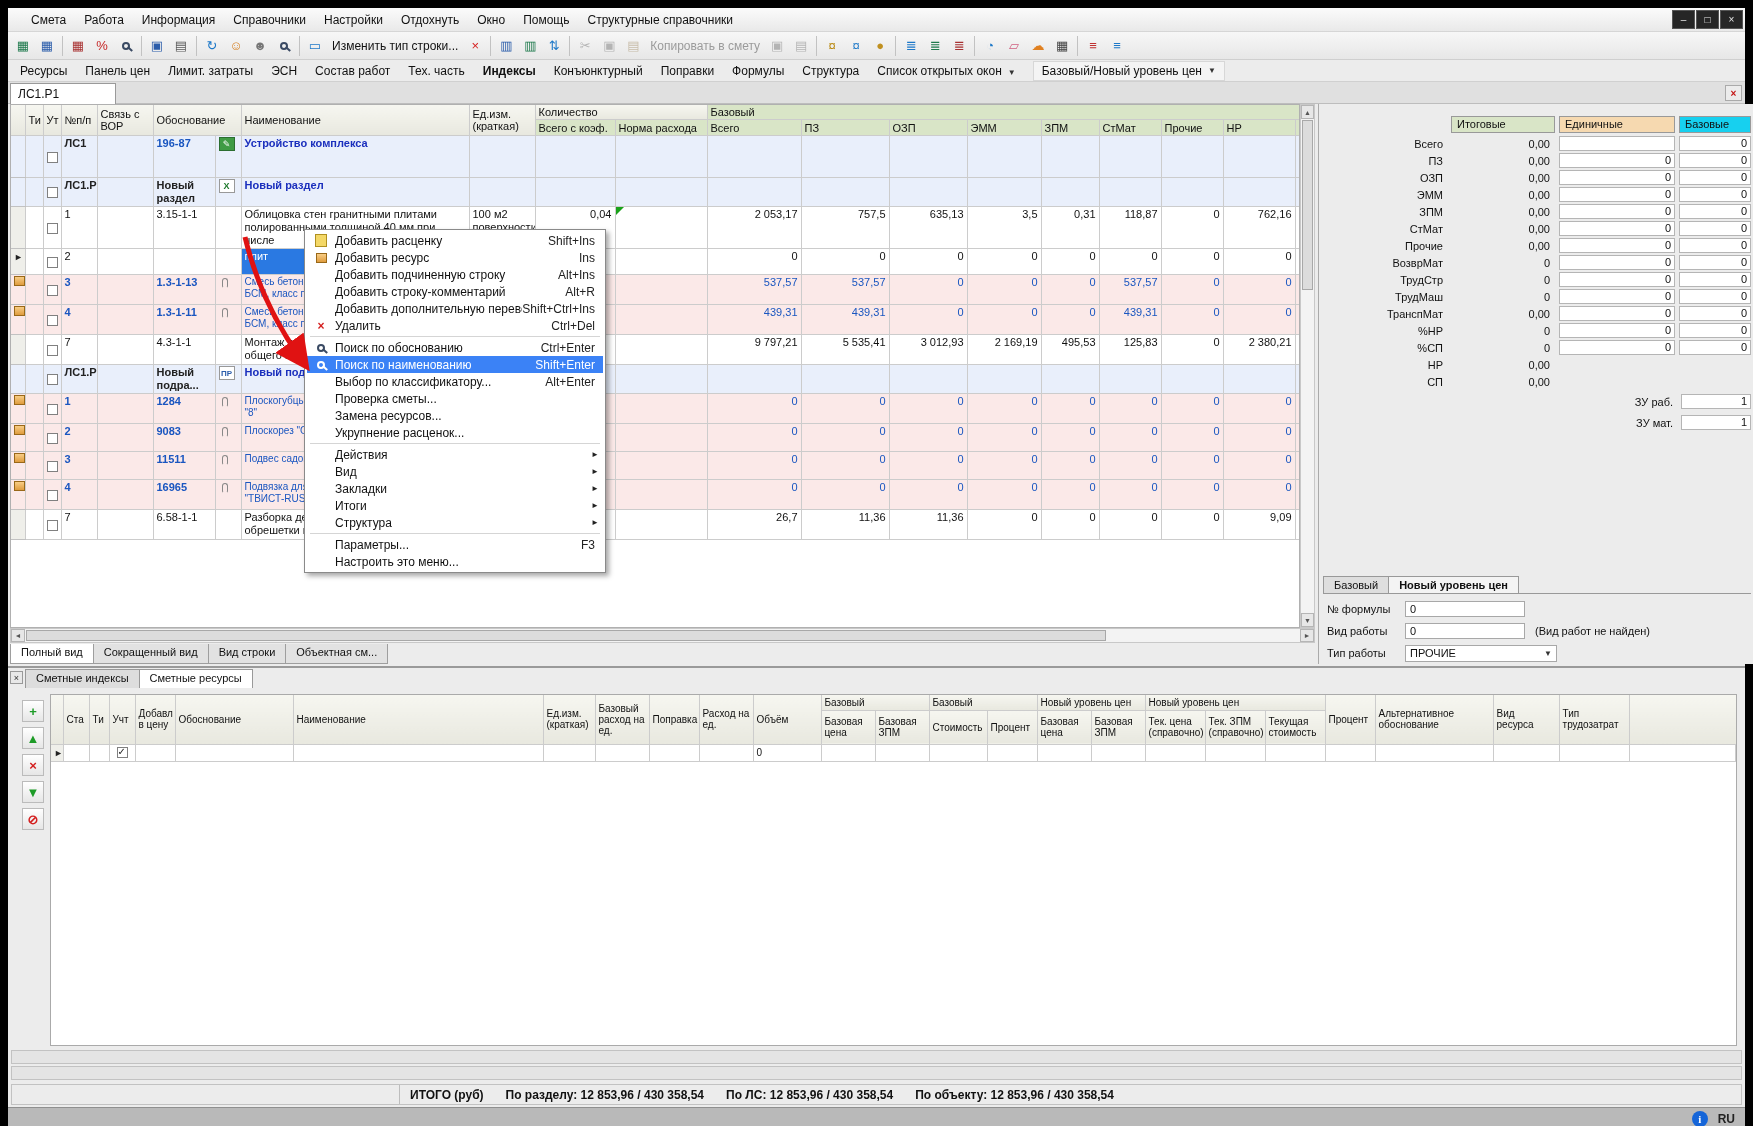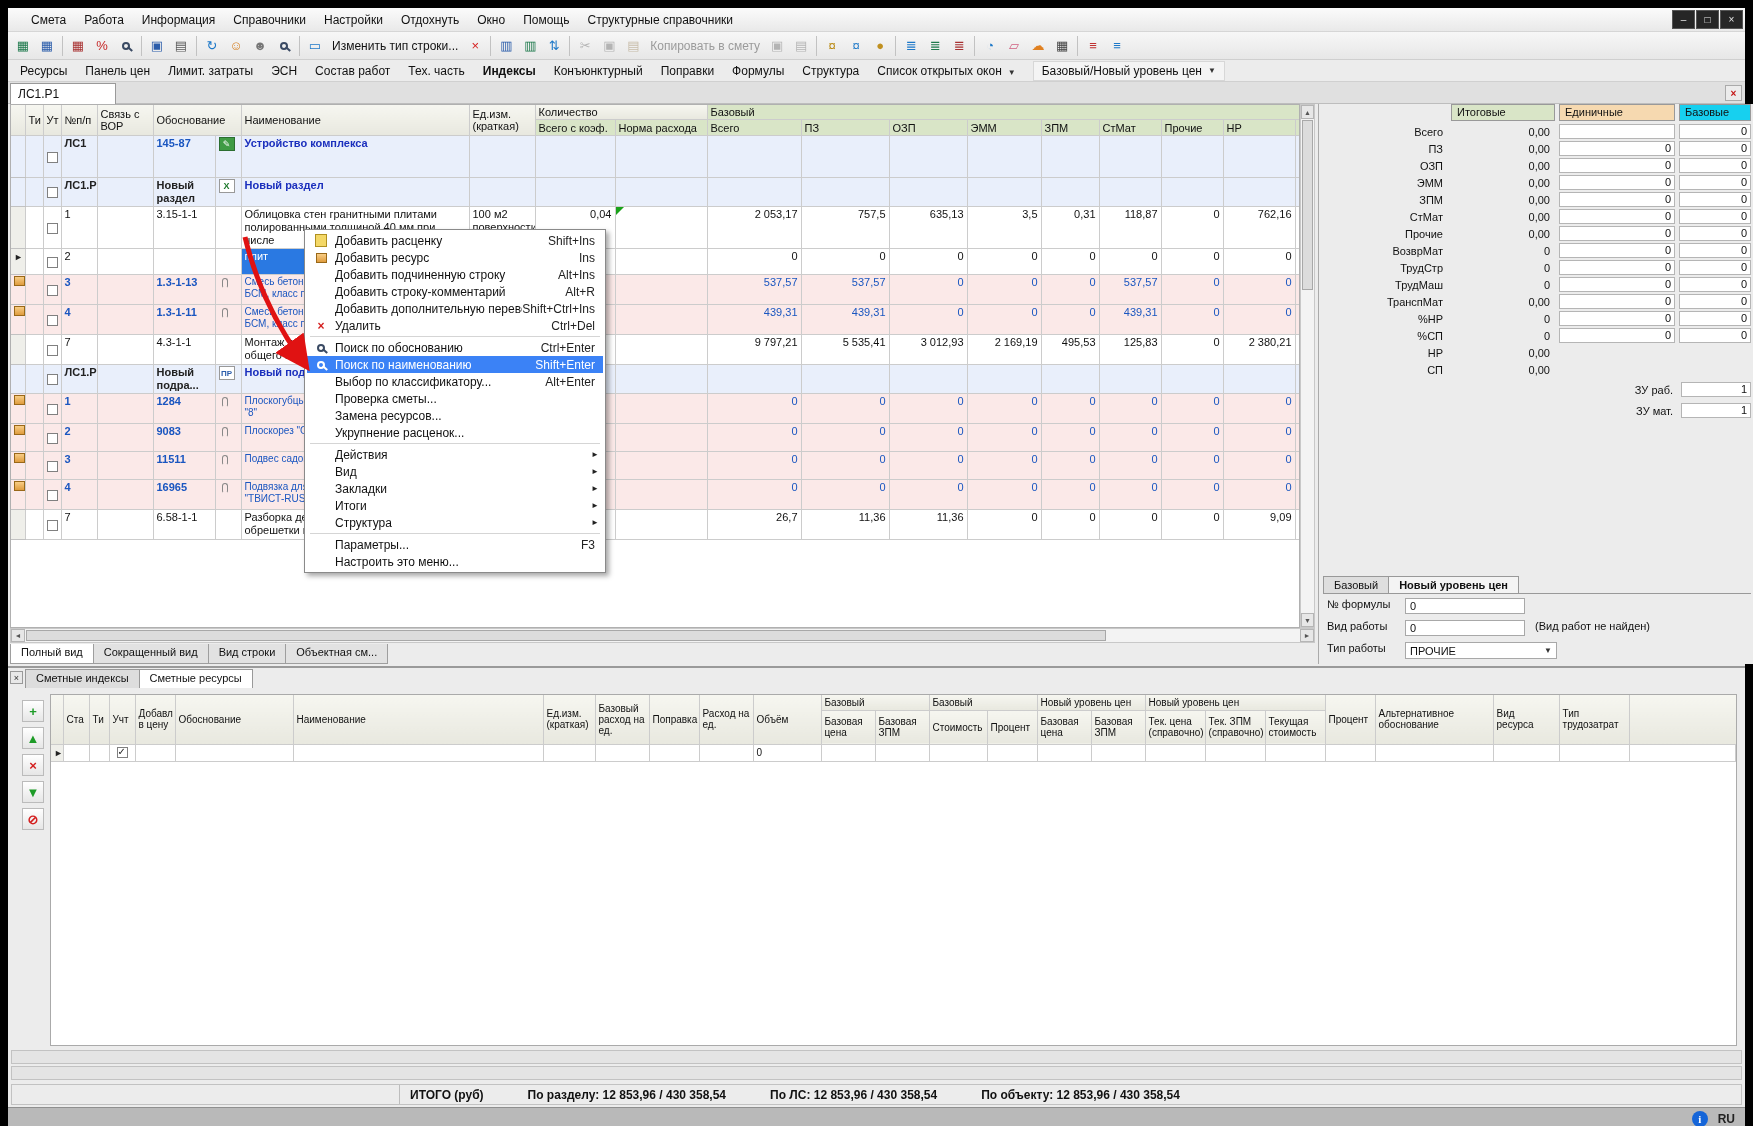--- a/index.html
+++ b/index.html
@@ -77,41 +77,41 @@
 .vthumb{position:absolute;left:1px;right:1px;top:15px;height:170px;background:#dcdcdc;border:1px solid #a8a8a8}
 .hscroll{position:absolute;left:2px;top:620px;width:1305px;height:15px;background:#f3f3f3;border:1px solid #c8c8c8}
 .hbtn{position:absolute;top:0;width:14px;height:13px;background:#e7e7e7;border:1px solid #b5b5b5;font-size:7px;color:#555;display:flex;align-items:center;justify-content:center}
 .hthumb{position:absolute;top:1px;bottom:1px;left:15px;width:1080px;background:#dcdcdc;border:1px solid #a8a8a8}
 .sheettabs{position:absolute;left:2px;top:636px;height:20px;display:flex}
 .stab{padding:2px 10px 0;font-size:11px;background:#e2e2e2;border:1px solid #9e9e9e;border-top:none;margin-right:-1px;white-space:nowrap}
 .stab.active{background:#fff;z-index:2}
 
 
 .rpanel{position:absolute;left:1310px;top:96px;width:439px;height:560px;background:#ececec;border-left:1px solid #aaa;overflow:hidden}
-.rp-hdr{display:flex;margin:0 6px 2px 4px;height:17px}
+.rp-hdr{display:flex;margin:12px 6px 2px 4px;height:17px}
 .rp-sp{width:128px}
 .rp-hdr .h{border:1px solid #999;font-size:11px;padding:1px 5px;overflow:hidden}
 .hi{width:104px;background:#d9e5c7}
 .he{width:116px;background:#f6d9b0;margin-left:4px}
 .hb{flex:1;background:#17d0ef;margin-left:4px}
 .rp-row{display:flex;height:17px;align-items:center;margin:0 6px 0 4px}
 .rp-label{width:128px;text-align:right;padding-right:8px;font-size:11px}
 .rp-total{width:104px;text-align:right;padding-right:5px;font-size:11px}
 .rp-box{height:15px;background:#fff;border:1px solid #b5b5b5;text-align:right;padding:0 3px;font-size:11px}
 .rp-box.be{width:116px;margin-left:4px}
 .rp-box.bb{flex:1;margin-left:4px}
 .rp-box.hide{visibility:hidden}
 .zu-row{display:flex;justify-content:flex-end;align-items:center;height:19px;margin:2px 6px 0 0}
 .zu-label{font-size:11px;margin-right:8px}
 .zu-box{width:70px;height:15px;background:#fff;border:1px solid #b5b5b5;text-align:right;padding:0 3px;font-size:11px}
 .rp-tabs{position:absolute;left:4px;right:6px;top:470px;border-bottom:1px solid #999;display:flex;align-items:flex-end;height:20px}
 .rp-tab{padding:2px 10px;font-size:11px;border:1px solid #999;border-bottom:none;background:#dedede;margin-right:-1px;white-space:nowrap}
 .rp-tab.active{background:#f4f4f4;font-weight:bold;z-index:2}
 .rp-fields{position:absolute;left:8px;right:6px;top:494px}
-.field-row{display:flex;height:22px;font-size:11px}
+.field-row{display:flex;align-items:center;height:22px;font-size:11px}
 .f-label{width:78px}
 .f-input{width:120px;height:16px;background:#fff;border:1px solid #a8a8a8;padding:1px 4px}
 .f-note{margin-left:10px}
 .f-select{width:152px;height:17px;background:#fff;border:1px solid #a8a8a8;padding:1px 4px;display:flex;align-items:center;justify-content:space-between}
 
 
 .bottom{position:absolute;left:0;top:658px;right:0;height:384px;background:#ececec;border-top:2px solid #9a9a9a}
 .b-close{position:absolute;left:2px;top:3px;width:13px;height:13px;border:1px solid #999;background:#e8e8e8;font-size:9px;color:#333;display:flex;align-items:center;justify-content:center}
 .b-tabs{position:absolute;left:17px;top:1px;display:flex;height:19px}
 .b-tab{padding:2px 10px;font-size:11px;border:1px solid #999;border-bottom:none;background:#ddd;margin-right:-1px;white-space:nowrap}
@@ -126,21 +126,21 @@
 .rgrid thead tr.h2{height:34px}
 .rgrid tbody tr{height:17px}
 .rgrid tbody td{padding:1px 3px}
 .rgrid th.fillh{border-right:none}
 
 
 .graybar{position:absolute;left:3px;right:3px;height:14px;background:#e4e4e4;border:1px solid #c2c2c2}
 .g1{top:1042px}.g2{top:1058px}
 .statusbar{position:absolute;left:3px;right:3px;top:1076px;height:21px;background:#ececec;border:1px solid #c2c2c2;display:flex;align-items:center;font-weight:bold}
 .st-left{width:388px;height:100%;border-right:1px solid #bdbdbd}
-.st-main{display:flex;gap:44px;padding-left:10px;white-space:nowrap}
+.st-main{display:flex;gap:22px;padding-left:10px;white-space:nowrap}
 .bottomedge{position:absolute;left:0;right:0;top:1099px;height:23px;background:#b9b9b9;border-top:1px solid #8f8f8f;display:flex;align-items:center;justify-content:flex-end;gap:10px;padding-right:10px}
 .info-ic{width:16px;height:16px;border-radius:50%;background:#1565d8;color:#fff;font-weight:bold;font-size:11px;display:flex;align-items:center;justify-content:center;font-family:"Liberation Serif",serif}
 .lang{font-weight:bold;color:#222}
 
 
 .ctx{position:absolute;left:296px;top:221px;width:302px;background:#fff;border:1px solid #8a8a8a;box-shadow:3px 3px 5px rgba(0,0,0,.35);padding:2px;z-index:50}
 .ctx-item{height:17px;display:flex;align-items:center;padding:0 2px;white-space:nowrap}
 .ctx-ic{width:24px;display:flex;justify-content:center;align-items:center;flex:none}
 .ctx-label{flex:1;padding-left:2px;overflow:hidden}
 .ctx-sc{padding-right:6px;color:#222}
@@ -370,21 +370,21 @@
           </tr>
         </thead>
         <tbody>
           <tr class="sec1" style="height: 42px;">
             <td class="selcol"></td>
             <td class="c-center"></td>
             <td class="c-center"><span class="cb"></span></td>
             <td class="c-npp dark-b">ЛС1</td>
             <td></td>
             <td class="c-just blue-b">
-              <div>145-87</div>
+              <div>196-87</div>
             </td>
             <td class="c-ic"><span class="gic gicg">✎</span></td>
             <td class="c-name sec-title-lg">
               <div>Устройство комплекса</div>
             </td>
             <td class="c-unit"></td>
             <td class="num"></td>
             <td class="num"></td>
             <td class="num"></td>
             <td class="num"></td>

